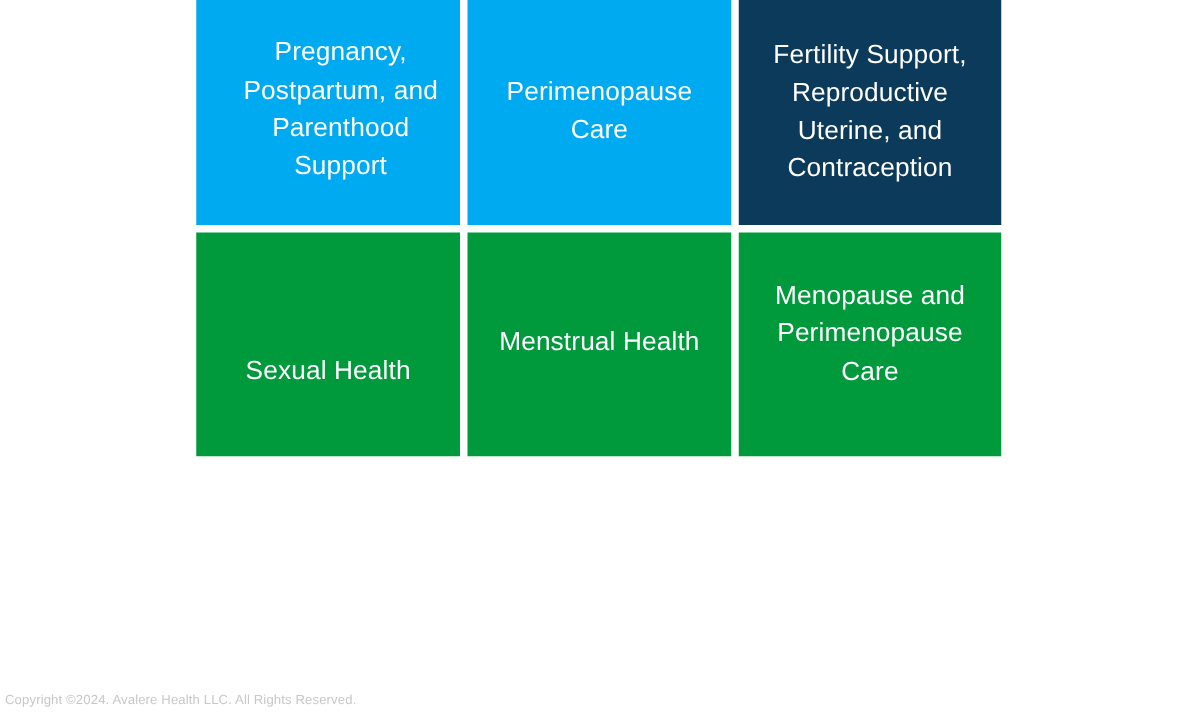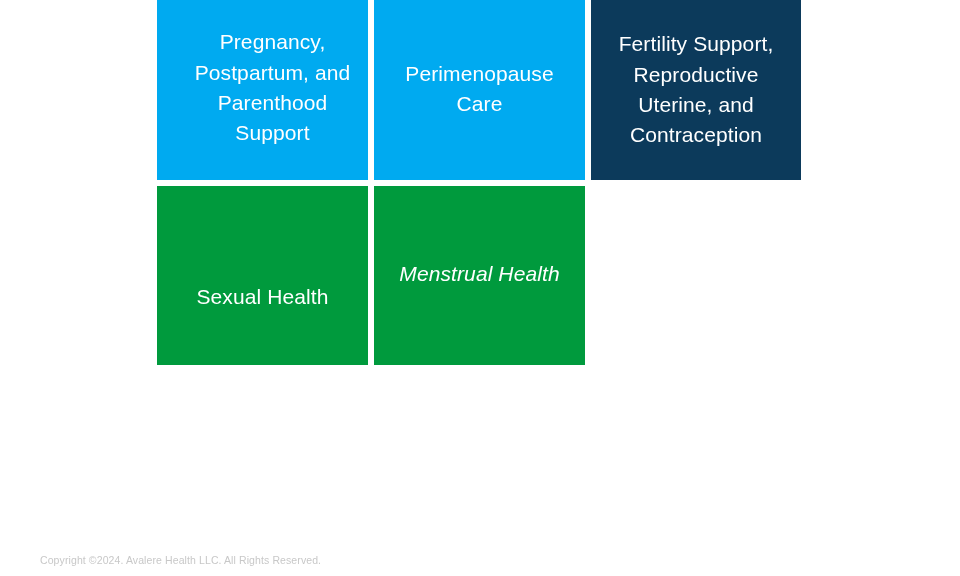--- a/index.html
+++ b/index.html
@@ -54,29 +54,28 @@
 
   .row-blue  { background: #00AAF0; }
   .row-navy  { background: #0C3A5B; }
   .row-green { background: #009A3D; }
 
   
   .cell.c1 .cell-label { transform: translateY(-2px); margin-left: 20px; }
   .cell.c2 .cell-label { transform: translateY(-1px); }
   .cell.c3 .cell-label { transform: translateY(-1px); }
   .cell.c7 .cell-label { transform: translateY(4px); margin-top: 36px; }
-  .cell.c8 .cell-label { transform: translateY(-1px); font-style: italic; }
+  .cell.c8 .cell-label { transform: translateY(-1px); }
   .cell.c9 .cell-label { transform: translateY(-8px); }
 
   #footer {
     position: absolute;
     left: 4px;
     bottom: 9px;
     width: 600px;
-    margin-left: 36px;
   }
 
   #copyright-text {
     color: #c8c8c8;
     font-size: 10.5px;
     line-height: 1.2;
     letter-spacing: 0.1px;
     white-space: nowrap;
   }
 </style>
@@ -102,19 +101,22 @@
 
 
     <div class="cell c7 row-green">
       <span class="cell-label">Sexual Health</span>
     </div>
 
     <div class="cell c8 row-green">
       <span class="cell-label">Menstrual Health</span>
     </div>
 
+    <div class="cell c9 row-green">
+      <span class="cell-label">Menopause and Perimenopause Care</span>
+    </div>
 
   </div>
 </div>
 
 <div id="footer">
   <div id="copyright-text">Copyright ©2024. Avalere Health LLC. All Rights Reserved.</div>
 </div>
 
 </body></html>

